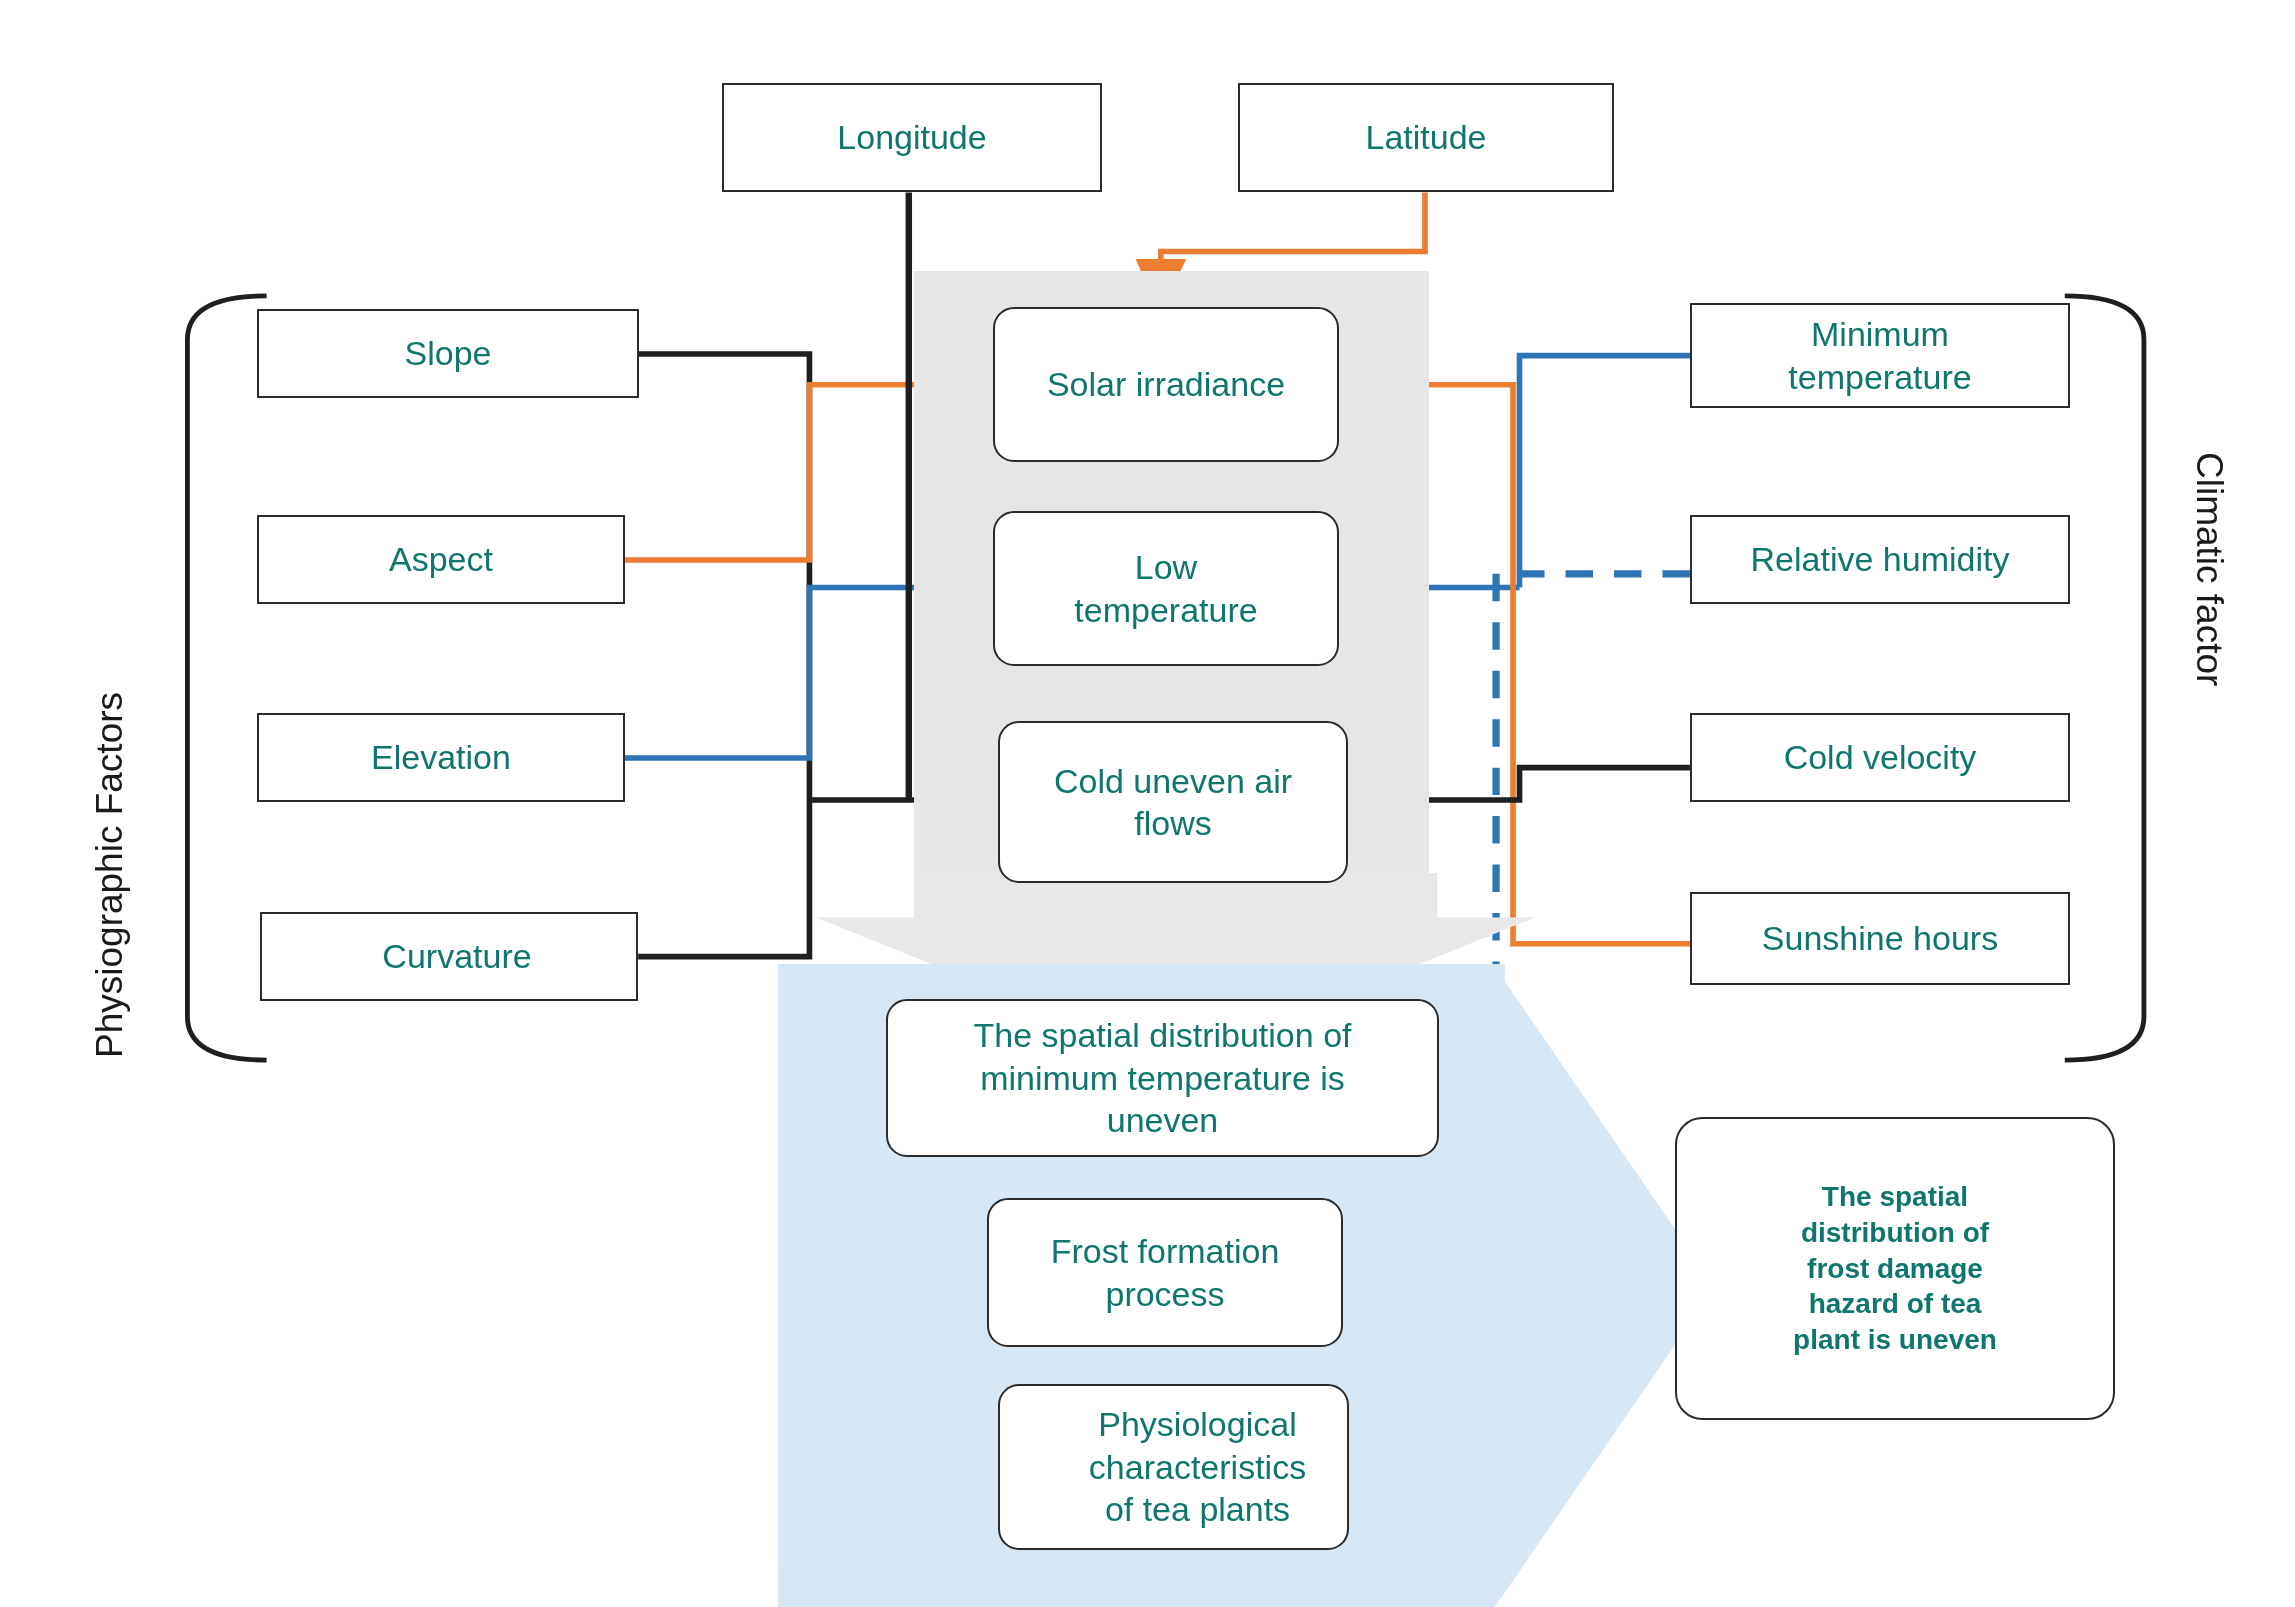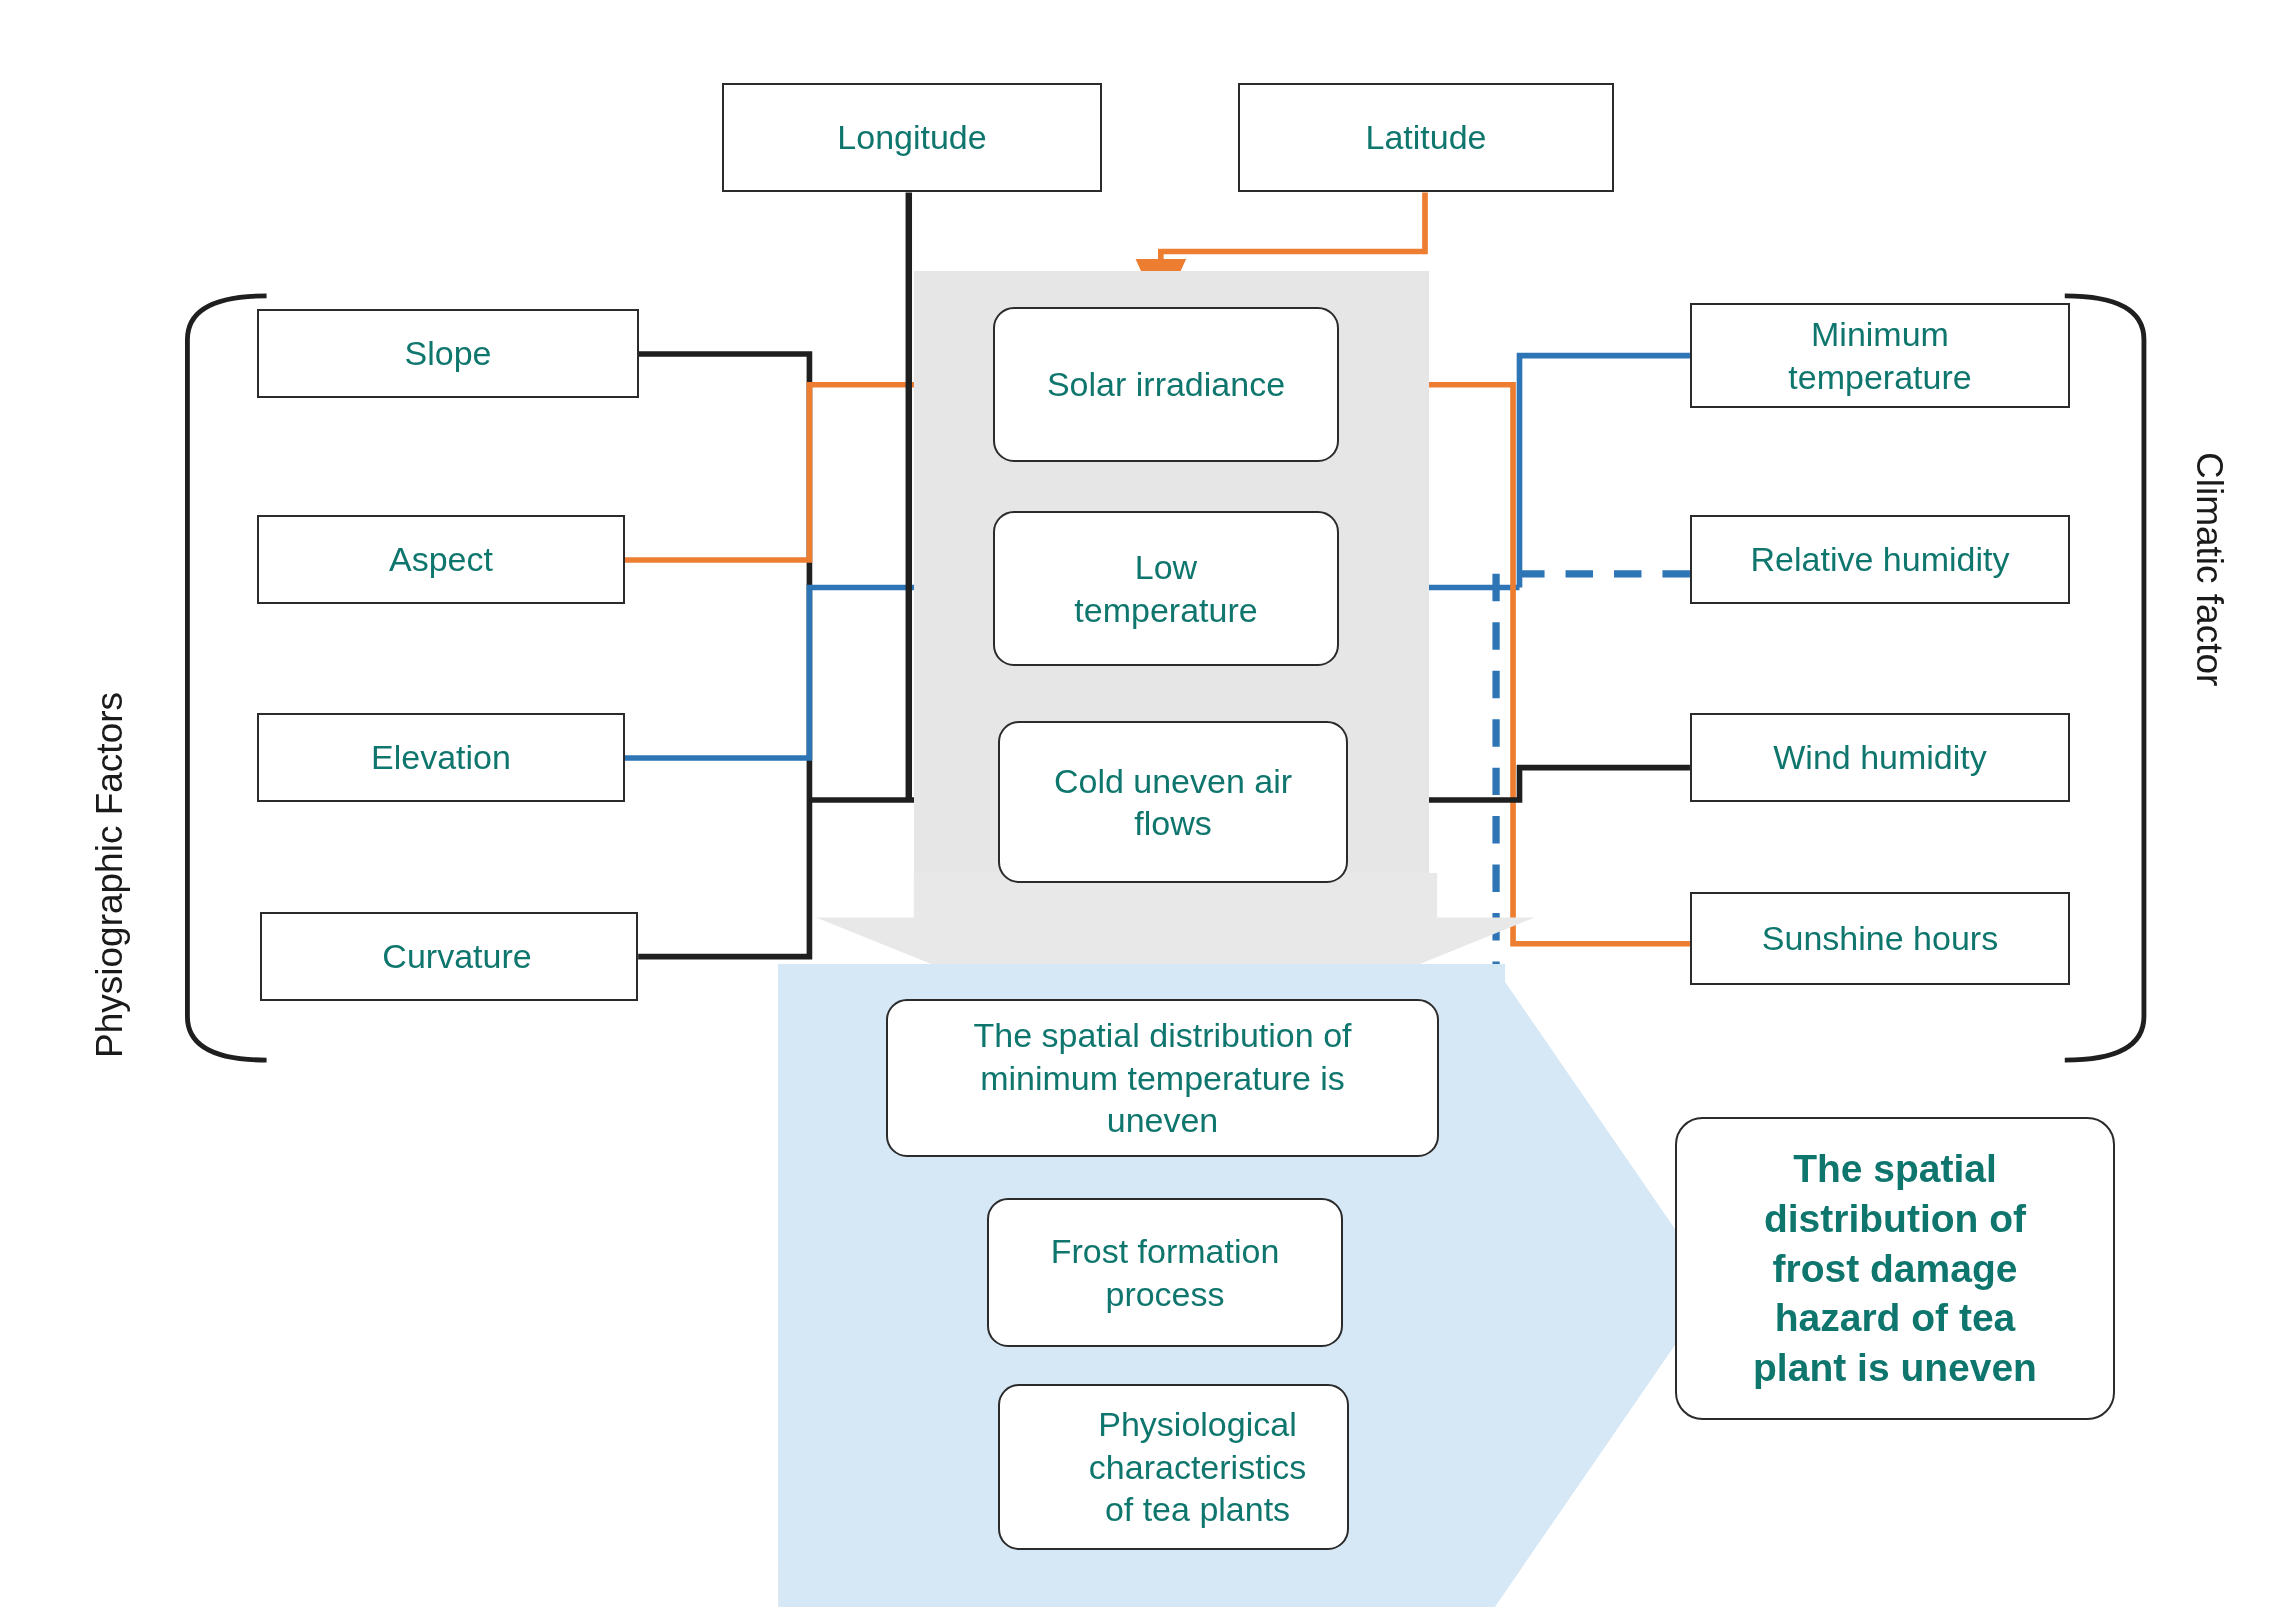--- a/index.html
+++ b/index.html
@@ -8,21 +8,21 @@
   #wires{position:absolute;left:0;top:0;width:2295px;height:1608px;}
 
   .box{
     position:absolute;background:#ffffff;border:2.4px solid #2b2b2b;
     display:flex;align-items:center;justify-content:center;text-align:center;
     color:#0f766e;line-height:1.25;box-sizing:border-box;
     font-size:34px; z-index:5;
   }
   .rnd{border-radius:21px;}
   .rnd-lg{border-radius:27.5px;}
-  .bold{font-weight:bold;font-size:39px;line-height:1.28;}
+  .bold{font-weight:bold;font-size:28px;line-height:1.28;}
 
   .side-label{
     position:absolute;color:#1a1a1a;font-size:37px;white-space:nowrap;z-index:6;
   }
   .rot-ccw{transform:rotate(-90deg);transform-origin:left top;}
   .rot-cw{transform:rotate(90deg);transform-origin:left top;}
 
   .gray-panel{position:absolute;background:#e6e6e6;z-index:1;}
   .blue-panel{position:absolute;background:#d6e7f5;z-index:1;}
   .shape-svg{position:absolute;z-index:1;}
@@ -147,21 +147,21 @@
   <div class="box" style="left:1690px;top:303px;width:380px;height:105px;">
     <span style="white-space:pre-line;">Minimum
 temperature</span>
   </div>
 
   <div class="box" style="left:1690px;top:515px;width:380px;height:89px;">
     <span>Relative humidity</span>
   </div>
 
   <div class="box" style="left:1690px;top:713px;width:380px;height:89px;">
-    <span>Wind humidity</span>
+    <span>Cold velocity</span>
   </div>
 
   <div class="box" style="left:1690px;top:892px;width:380px;height:93px;">
     <span>Sunshine hours</span>
   </div>
 
   <div class="box rnd" style="left:993px;top:307px;width:346px;height:155px;">
     <span>Solar irradiance</span>
   </div>
 

